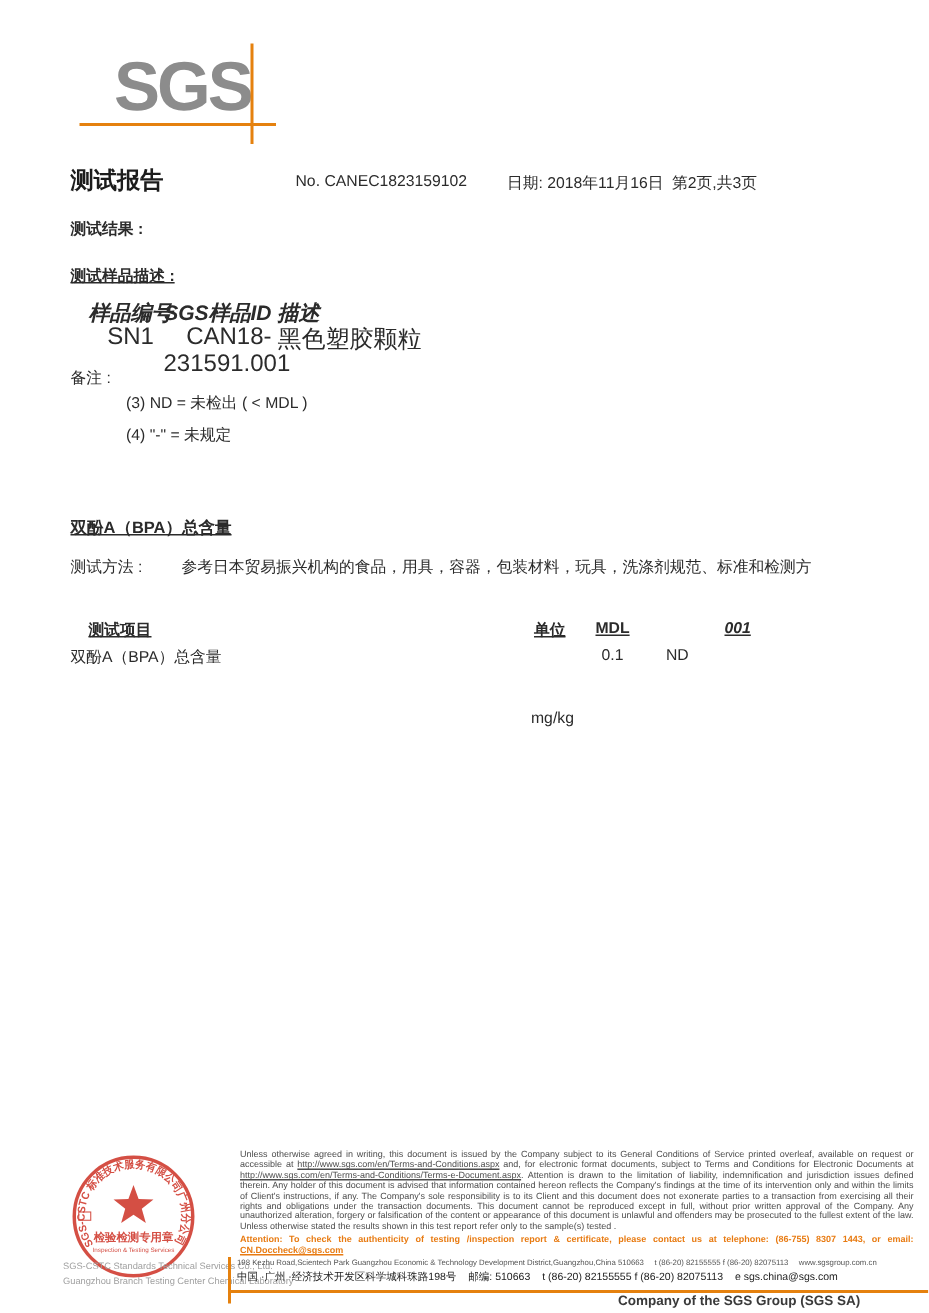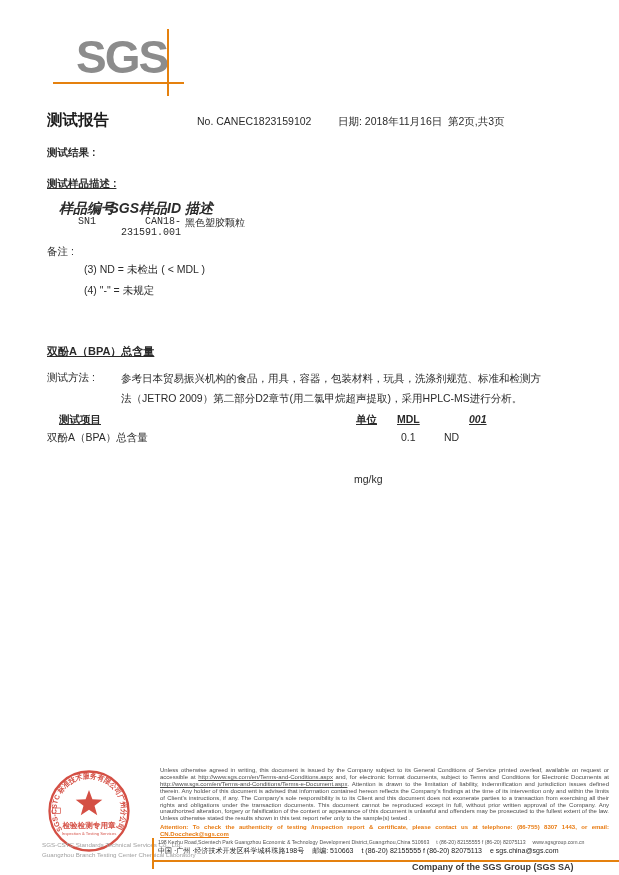--- a/index.html
+++ b/index.html
@@ -19,31 +19,31 @@
   .report-no{left:197px;top:115px;font-size:10.5px;}
   .report-date{left:338px;top:115px;font-size:10.5px;}
   .report-page{left:448px;top:115px;font-size:10.5px;}
   
   .results-label{left:47px;top:146px;font-size:10.5px;font-weight:bold;}
   .sample-desc-label{left:47px;top:177px;font-size:10.5px;font-weight:bold;text-decoration:underline;text-align:center;}
   .st-c1{left:58px;width:58px;text-align:center;}
   .st-c2{left:109px;width:72px;text-align:right;}
   .st-c3{left:185px;}
   .st-h{top:200px;font-size:14px;font-weight:bold;font-style:italic;}
-  .st-v{top:216px;font-size:10px;font-family:Liberation Mono, monospace;}
+  .st-v{top:216px;font-size:16px;}
   .notes-label{left:47px;top:245px;font-size:10.5px;}
   .notes{left:84px;top:259px;font-size:10.5px;line-height:21.3px;}
   .bpa-heading{left:47px;top:344px;font-size:11px;font-weight:bold;text-decoration:underline;}
   .method-label{left:47px;top:371px;font-size:10.5px;}
   .method-text{left:121px;top:369px;font-size:10.5px;line-height:19.5px;white-space:nowrap;}
   
   .rt-h{top:413px;font-size:10.5px;font-weight:bold;text-decoration:underline;}
   .rt-v{top:431px;font-size:10.5px;}
   .rt-item-h{left:59px;} .rt-unit-h{left:356px;} .rt-mdl-h{left:397px;}
-  .rt-001-h{left:427px;font-style:italic;padding-left:42px;}
+  .rt-001-h{left:441px;font-style:italic;padding-left:42px;}
   .rt-item{left:47px;} .rt-unit{left:354px;margin-top:42px;} .rt-mdl{left:401px;} .rt-res{left:444px;}
   
   .legal{left:160px;top:767px;width:449px;font-size:6px;line-height:6.9px;
     color:#4d4d4d;text-align:justify;}
   .legal a,.legal .lnk{color:#4d4d4d;text-decoration:underline;}
   .attention{margin-top:2px;color:#e87b12;font-weight:bold;}
   .attention .lnk{color:#e87b12;text-decoration:underline;}
   .addr-vline{left:152px;top:838px;width:1.5px;height:31px;background:#e5810e;}
   .addr-hline{left:152px;top:860px;width:467px;height:2px;background:#e5810e;}
   .addr1{left:158px;top:839px;font-size:5.2px;color:#555;white-space:nowrap;}
@@ -81,21 +81,20 @@
   <div class="abs notes-label">备注 :</div>
   <div class="abs notes">
     <div>(3) ND = 未检出 ( &lt; MDL )</div>
     <div>(4) "-" = 未规定</div>
   </div>
 
   <div class="abs bpa-heading">双酚A（BPA）总含量</div>
   <div class="abs method-label">测试方法 :</div>
   <div class="abs method-text">
     <div>参考日本贸易振兴机构的食品，用具，容器，包装材料，玩具，洗涤剂规范、标准和检测方</div>
-    <div>法（JETRO 2009）第二部分D2章节(用二氯甲烷超声提取)，采用HPLC-MS进行分析。</div>
   </div>
 
   <div class="abs rt-h rt-item-h">测试项目</div>
   <div class="abs rt-h rt-unit-h">单位</div>
   <div class="abs rt-h rt-mdl-h">MDL</div>
   <div class="abs rt-h rt-001-h">001</div>
   <div class="abs rt-v rt-item">双酚A（BPA）总含量</div>
   <div class="abs rt-v rt-unit">mg/kg</div>
   <div class="abs rt-v rt-mdl">0.1</div>
   <div class="abs rt-v rt-res">ND</div>

